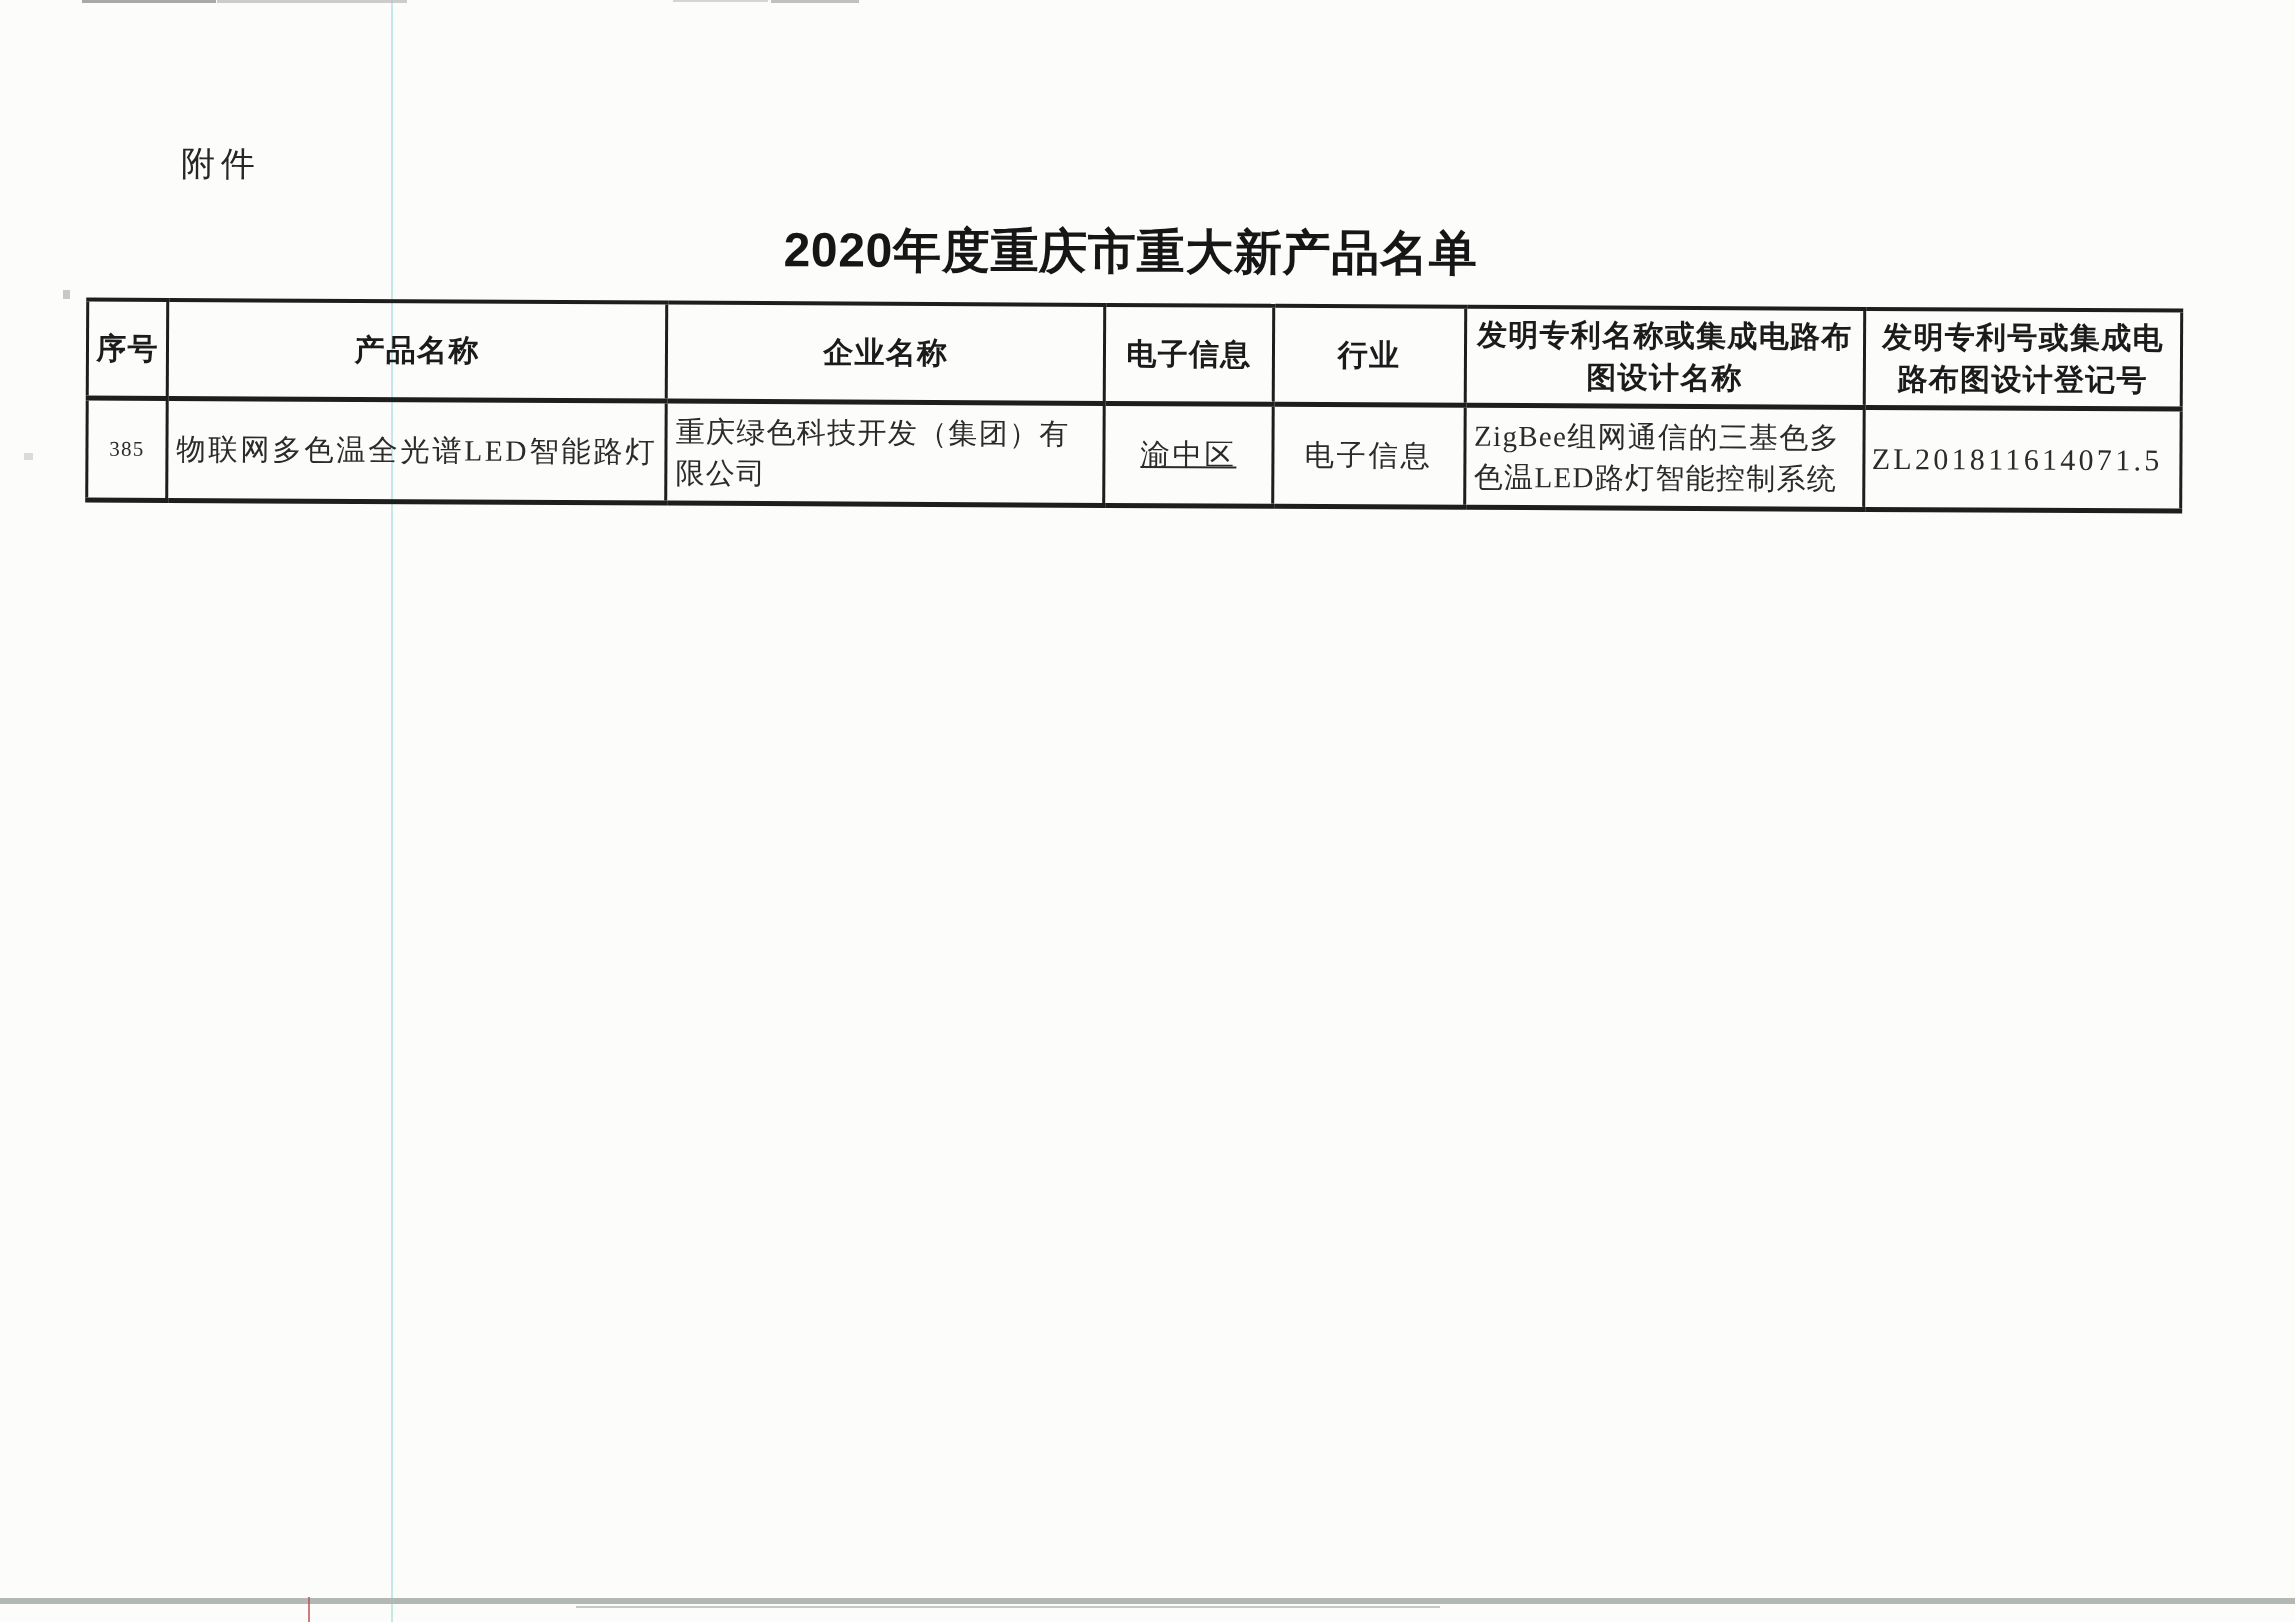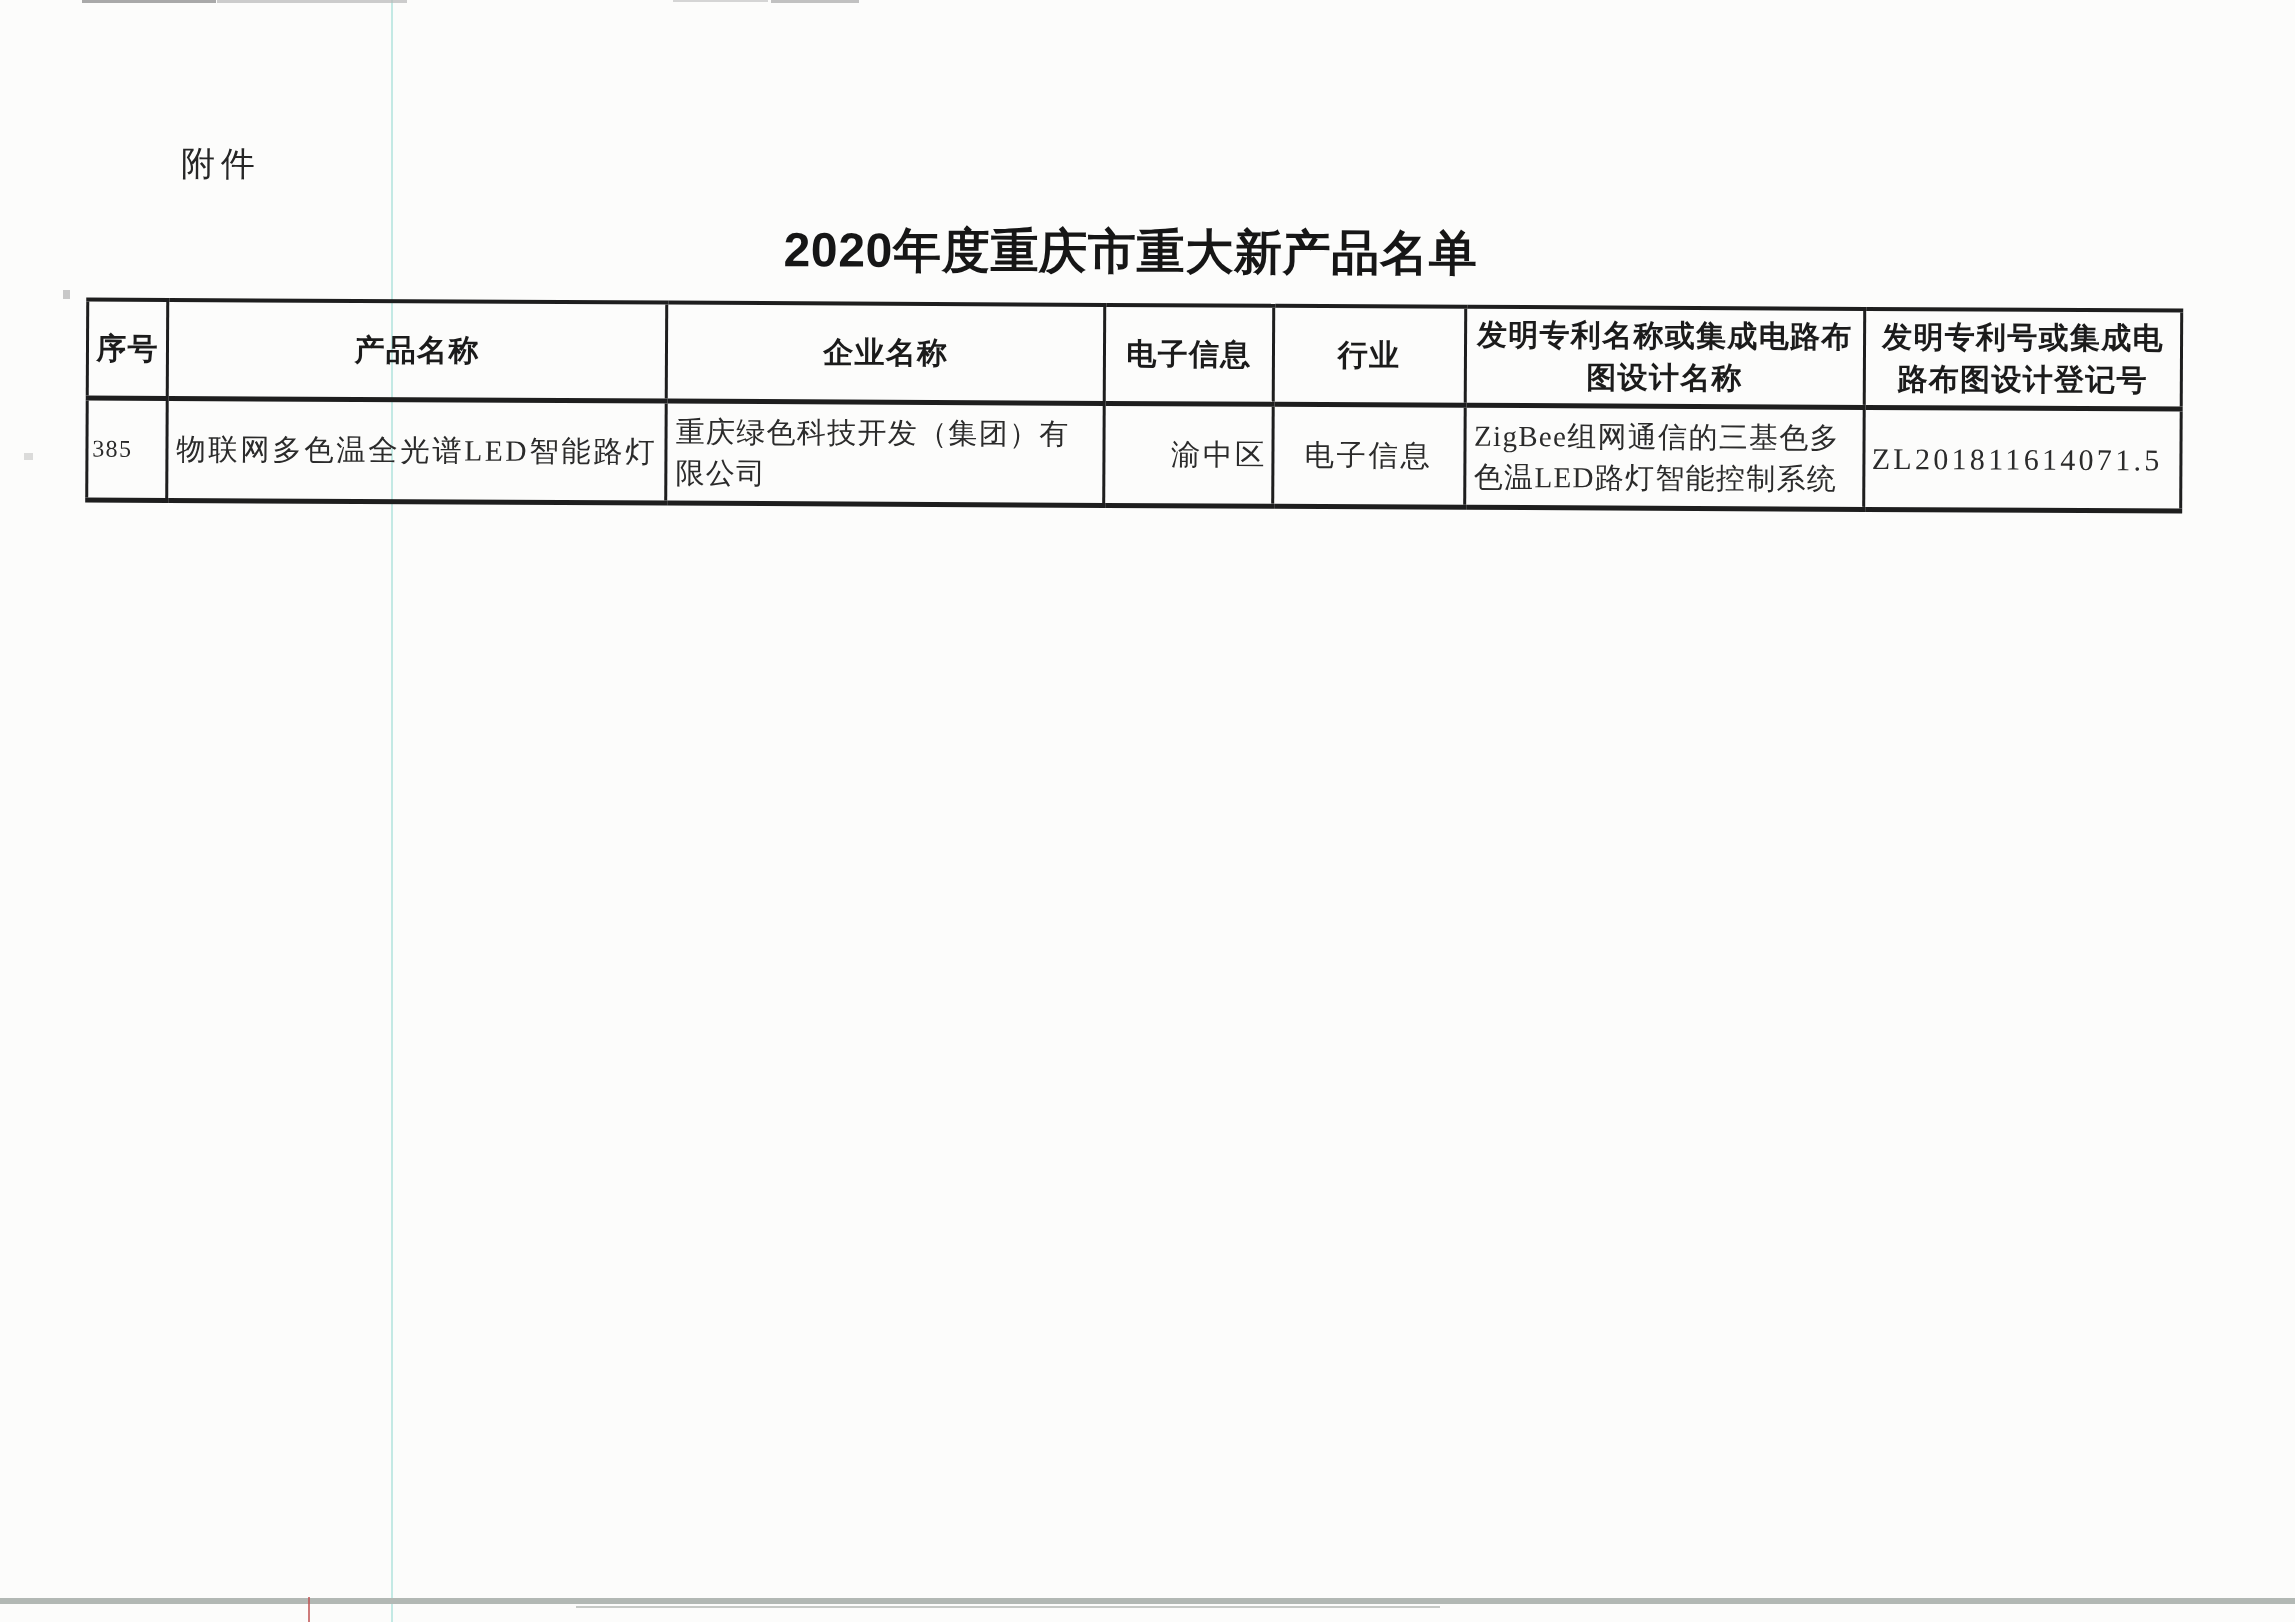--- a/index.html
+++ b/index.html
@@ -58,24 +58,24 @@
     letter-spacing:1.3px;line-height:42px;
     text-align:center;padding:0 3.9px;
   }
   .products th.th-patent-bottom{border-bottom-width:5.9px;}
   .products td{
     height:97px;
     font-size:29.4px;font-weight:400;color:#2b2b2b;
     letter-spacing:2.6px;line-height:41px;
     padding:0 3.9px;
   }
-  td.cell-index{letter-spacing:1.3px;font-size:24px;}
+  td.cell-index{text-align:center;letter-spacing:1.3px;font-size:21px;}
   td.cell-product{text-align:left;padding-left:7.9px;letter-spacing:2.6px;}
   td.cell-company{text-align:left;padding-left:7.9px;letter-spacing:1.3px;font-size:29px;}
-  td.cell-region{text-align:right;}
+  td.cell-region{text-align:center;text-decoration:underline;}
   td.cell-industry{text-align:center;}
   td.cell-patent-name{text-align:left;padding-left:7.9px;letter-spacing:1.3px;font-size:29px;}
   td.cell-patent-no{text-align:left;padding-left:6.5px;letter-spacing:3.3px;font-size:30px;}
 </style>
 </head>
 <body>
 
 <div class="page">
 
   <div class="artifact scanner-line"></div>

